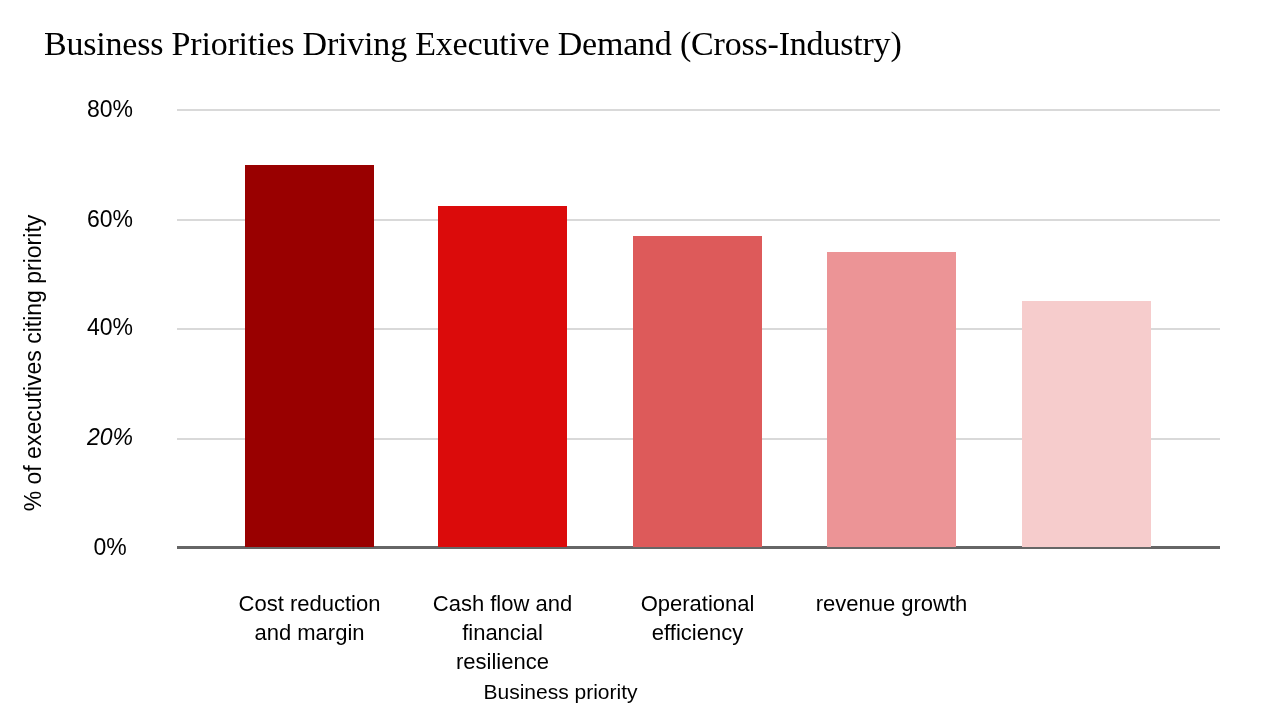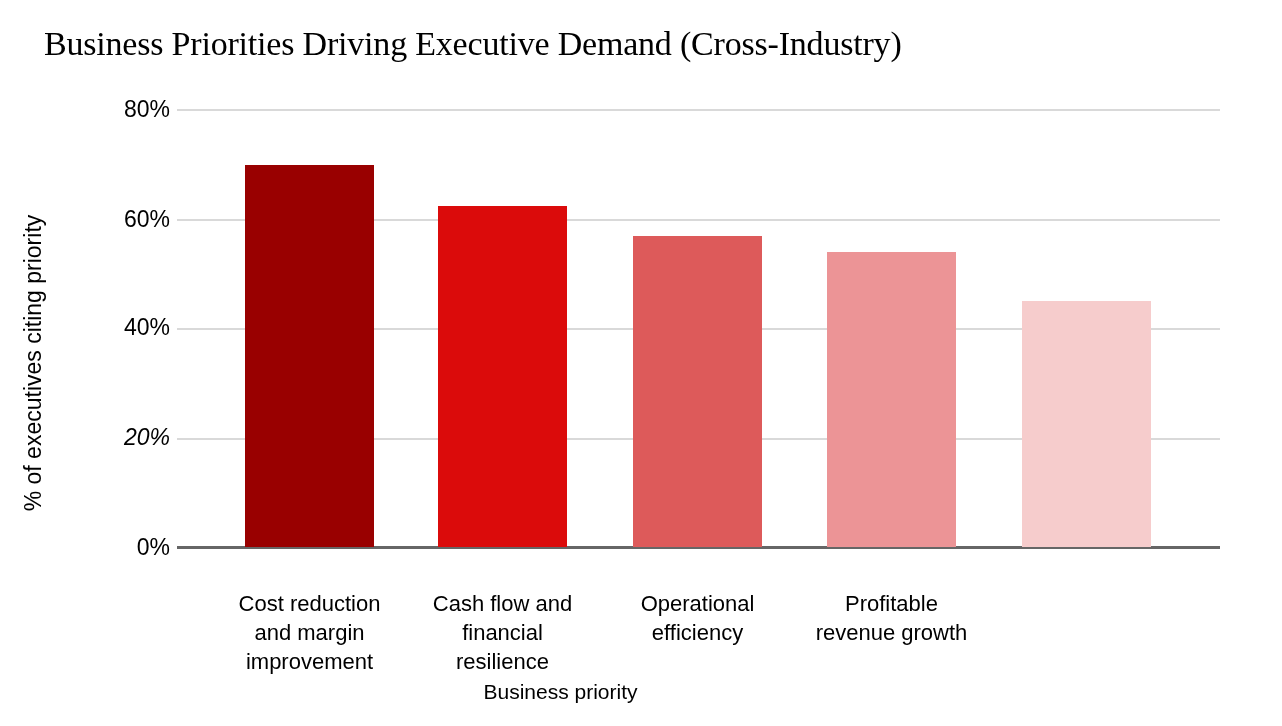--- a/index.html
+++ b/index.html
@@ -56,21 +56,21 @@
   .gridline.baseline {
     height: 3px;
     background: #666666;
   }
 
   
   .ytick {
     position: absolute;
     right: 1112px;           
     width: 120px;
-    text-align: right;
+    text-align: center;
     font-size: 23px;
     line-height: 23px;
     color: #000000;
   }
 
   
   #y-axis-title {
     position: absolute;
     left: 18px;
     top: 193px;
@@ -140,31 +140,29 @@
     <div class="bar" style="left: 68px; width: 129px; height: 382.375px; background: rgb(153, 0, 0);" title="Cost reduction and margin improvement: 70%"></div>
     <div class="bar" style="left: 261px; width: 129px; height: 341.406px; background: rgb(219, 11, 11);" title="Cash flow and financial resilience: 62.5%"></div>
     <div class="bar" style="left: 456px; width: 129px; height: 311.363px; background: rgb(221, 90, 90);" title="Operational efficiency: 57%"></div>
     <div class="bar" style="left: 650px; width: 129px; height: 294.975px; background: rgb(236, 148, 150);" title="Profitable revenue growth: 54%"></div>
     <div class="bar" style="left: 845px; width: 129px; height: 245.812px; background: rgb(246, 204, 204);" title="Risk and regulatory compliance: 45%"></div>
   </div>
 
   <div class="xtick" style="left:212px; width:195px;">
     <span>Cost reduction</span>
     <span>and margin</span>
-    <span>improvement</span>
   </div>
   <div class="xtick" style="left:405px; width:195px;">
     <span>Cash flow and</span>
     <span>financial</span>
     <span>resilience</span>
   </div>
   <div class="xtick" style="left:600px; width:195px;">
     <span>Operational</span>
     <span>efficiency</span>
   </div>
   <div class="xtick" style="left:794px; width:195px;">
-    <span>Profitable</span>
     <span>revenue growth</span>
   </div>
 
   <div id="x-axis-title">Business priority</div>
 
 </div>
 
 </body></html>

